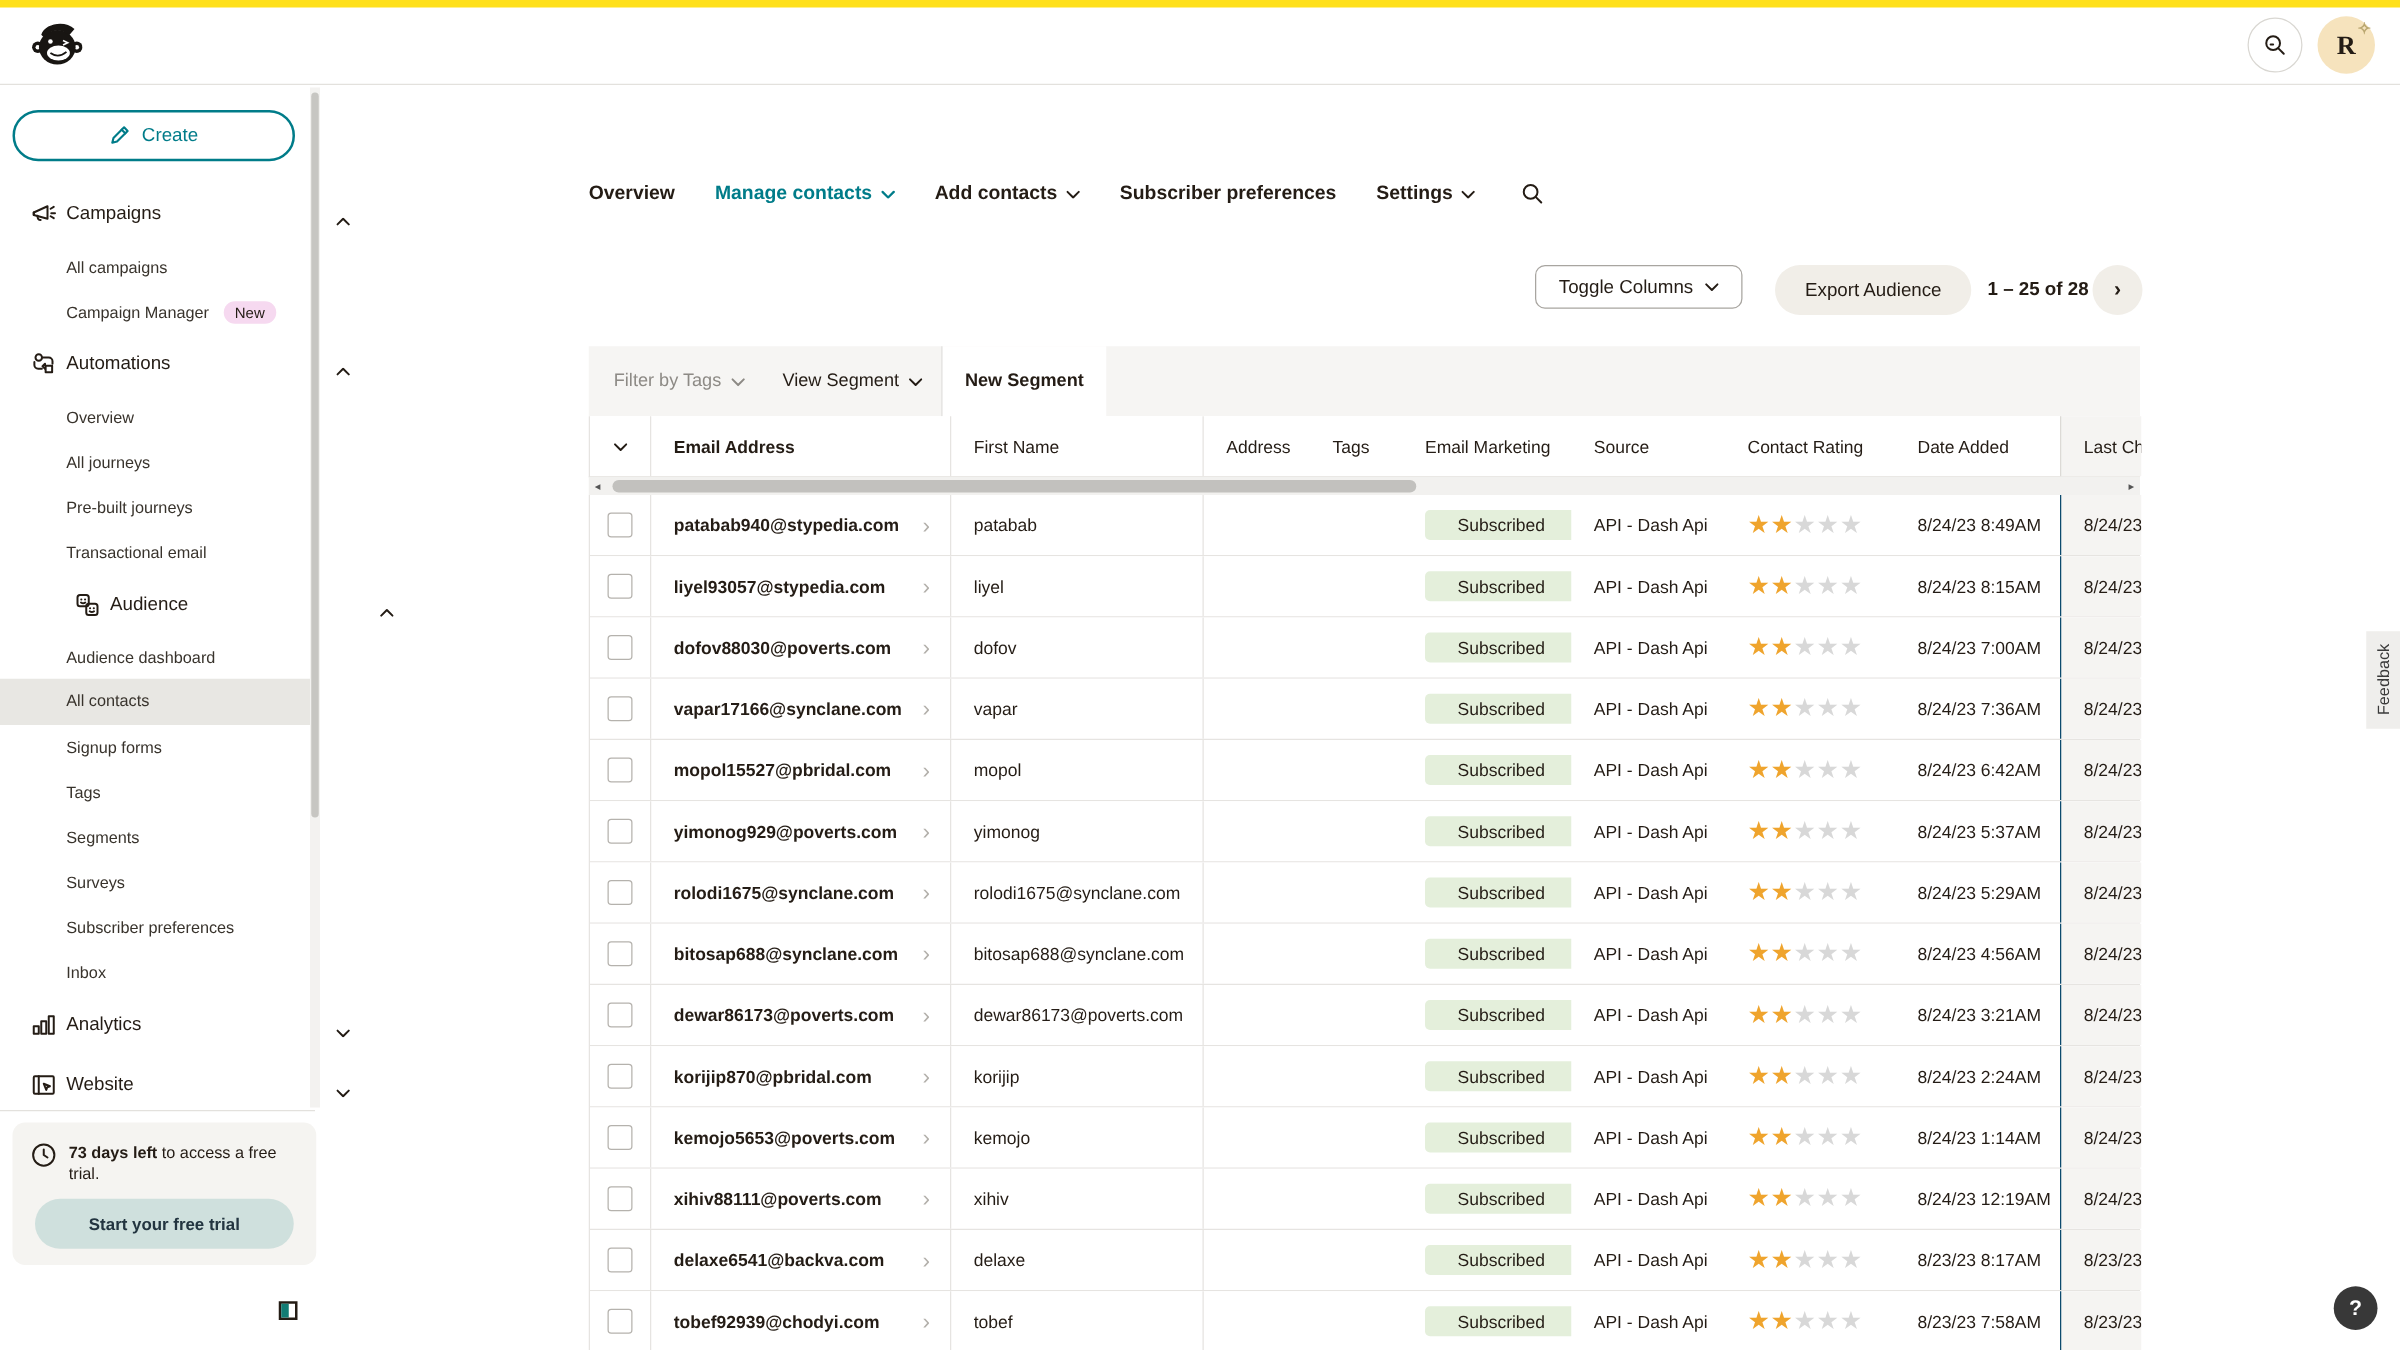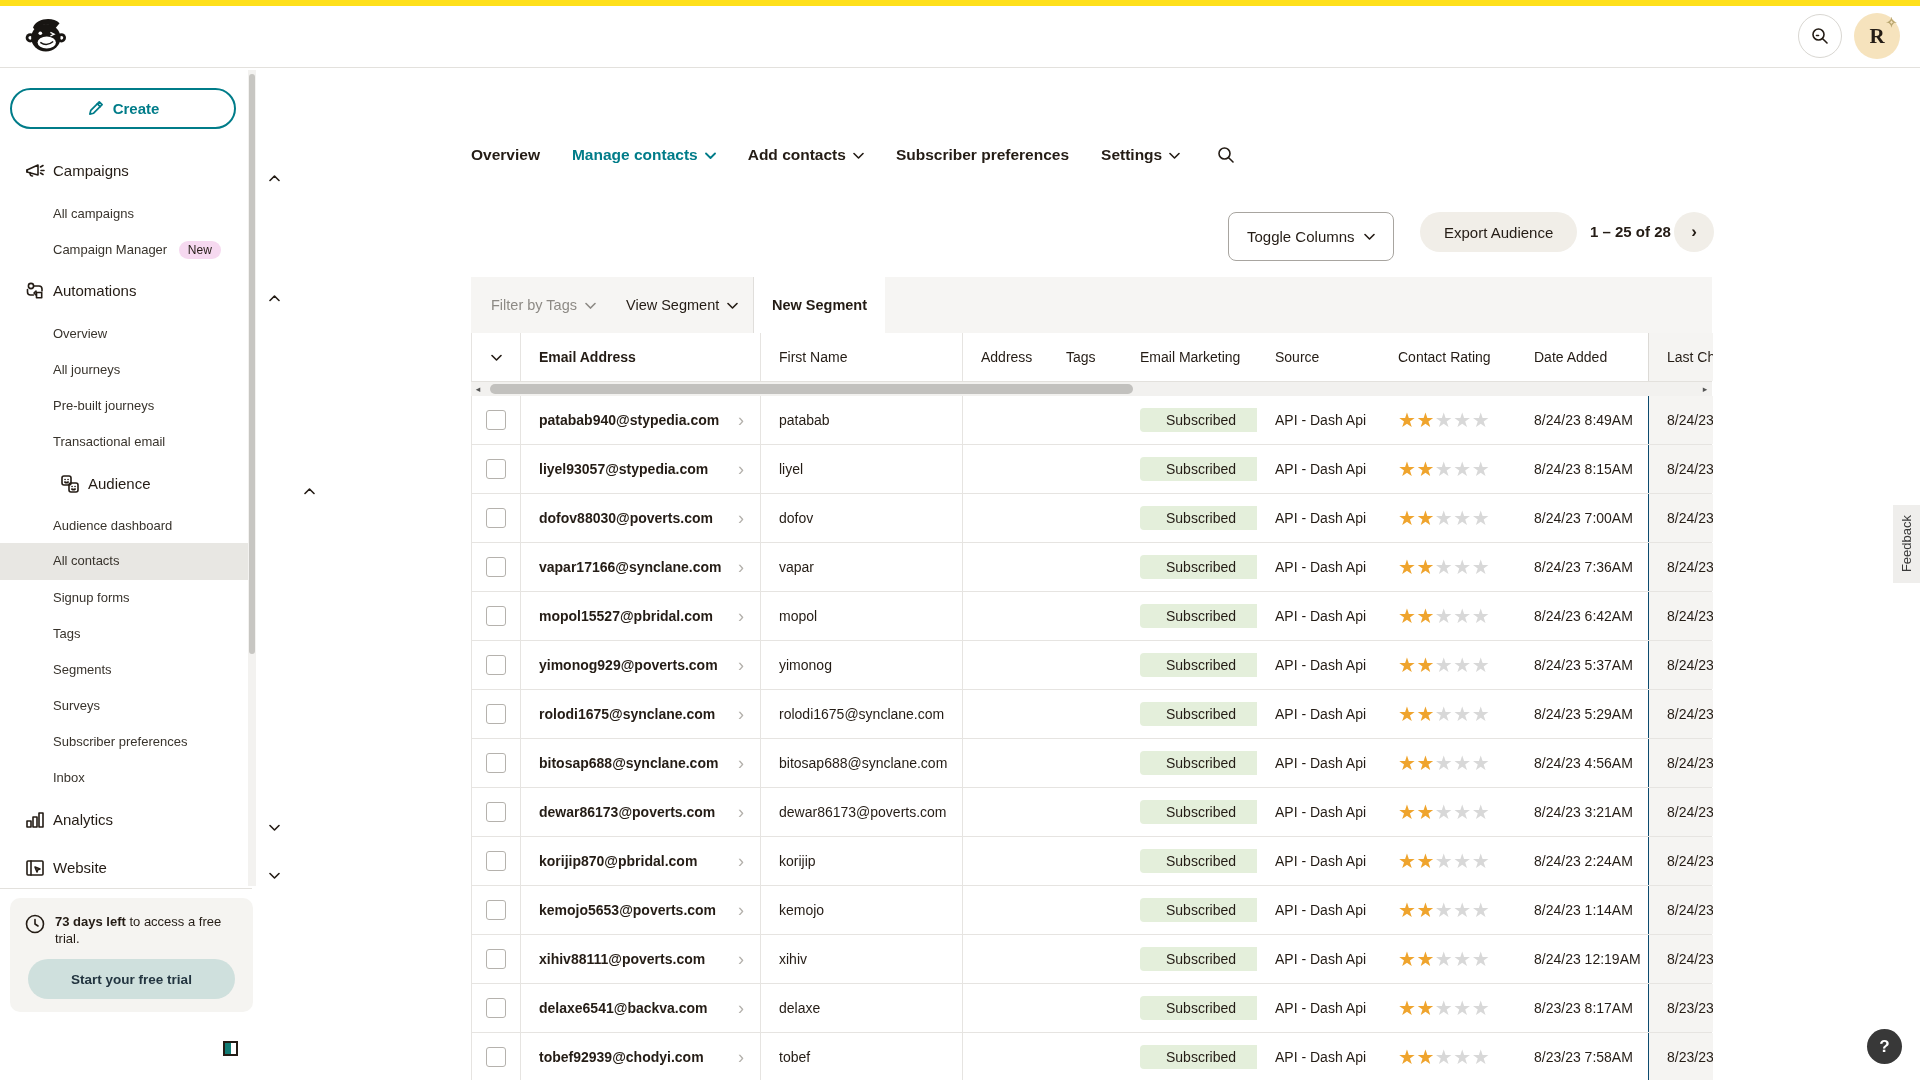--- a/index.html
+++ b/index.html
@@ -15,21 +15,21 @@
   .circle-btn { width:44px; height:44px; border-radius:50%; background:#fff; border:1px solid #d9d7d2;
     display:flex; align-items:center; justify-content:center; cursor:pointer; }
   .avatar { width:46px; height:46px; border-radius:50%; background:#f6e3bd; border:none;
     display:flex; align-items:center; justify-content:center;
     font-family:"Liberation Serif", serif; font-weight:700; font-size:21px; position:relative; }
   .avatar .spark { position:absolute; right:3px; top:2px; font-size:13px; color:#b9a66f; }
 
   
   .sidebar { position:absolute; top:68px; left:0; width:264px; height:1012px; background:#fff; z-index:20; }
   .create-btn { position:absolute; left:10px; top:20px; width:226px; height:41px; border-radius:21px;
-    border:2px solid #007c89; background:#fff; color:#007c89; font-weight:700; font-size:15px;
+    border:2px solid #007c89; background:#fff; color:#007c89; font-weight:400; font-size:15px;
     display:flex; align-items:center; justify-content:center; gap:9px; cursor:pointer; }
   .nav-item { position:absolute; height:26px; line-height:26px; font-size:15px; display:flex; align-items:center; cursor:pointer; }
   .nav-item .icon { position:absolute; left:-29px; top:2px; width:22px; height:22px; }
   .nav-sub { position:absolute; left:53px; height:26px; line-height:26px; font-size:13px; color:#38332c; cursor:pointer; }
   .nav-chevron { position:absolute; left:216px; top:6px; color:#241c15; }
   .active-bg { position:absolute; left:0; top:475px; width:252px; height:37px; background:#e8e7e3; }
   .sb-divider { position:absolute; left:0; top:820px; width:252px; height:1px; background:#e3e1dd; }
   .badge-new { background:#f6d9f0; color:#241c15; font-size:12px; border-radius:10px; padding:2px 9px; margin-left:8px; }
   .scroll-track { position:absolute; left:248px; top:2px; width:8px; height:816px; background:#f3f2f0; }
   .scroll-thumb { position:absolute; left:249px; top:6px; width:6px; height:580px; background:#c7c6c2; border-radius:3px; }
@@ -41,21 +41,21 @@
     background:#cfe0dd; color:#233540; font-weight:700; font-size:13.5px; cursor:pointer; display:block; }
   .mini-sq { position:absolute; left:223px; top:973px; width:15px; height:15px; border:2px solid #241c15; background:#fff; }
   .mini-sq i { display:block; width:6px; height:11px; background:#127c74; }
 
   
   .tabs { position:absolute; left:471px; top:145px; display:flex; align-items:center; gap:32px; z-index:5; }
   .tab { font-size:15.5px; font-weight:700; display:flex; align-items:center; gap:7px; cursor:pointer; color:#241c15; }
   .tab.active { color:#007c89; }
 
   
-  .btn-toggle { position:absolute; left:1228px; top:212px; height:49px; padding:4px 18px; background:#fff;
+  .btn-toggle { position:absolute; left:1228px; top:212px; height:35px; padding:4px 18px; background:#fff;
     border:1px solid #a8a5a0; border-radius:8px; font-size:15px; color:#241c15;
     display:flex; align-items:center; gap:9px; cursor:pointer; }
   .btn-export { position:absolute; left:1420px; top:212px; height:40px; padding:0 24px; background:#f1eee8;
     border:none; border-radius:21px; font-size:15px; font-weight:400; color:#241c15; cursor:pointer; }
   .pagination { position:absolute; left:1590px; top:212px; height:40px; line-height:40px; font-size:15px; font-weight:700; }
   .btn-next { position:absolute; left:1674px; top:212px; width:40px; height:40px; border-radius:50%;
     background:#f1eee8; border:none; font-size:17px; font-weight:700; color:#241c15; cursor:pointer; }
 
   
   .filterbar { position:absolute; left:471px; top:277px; width:1241px; height:56px; background:#f6f5f3; }

